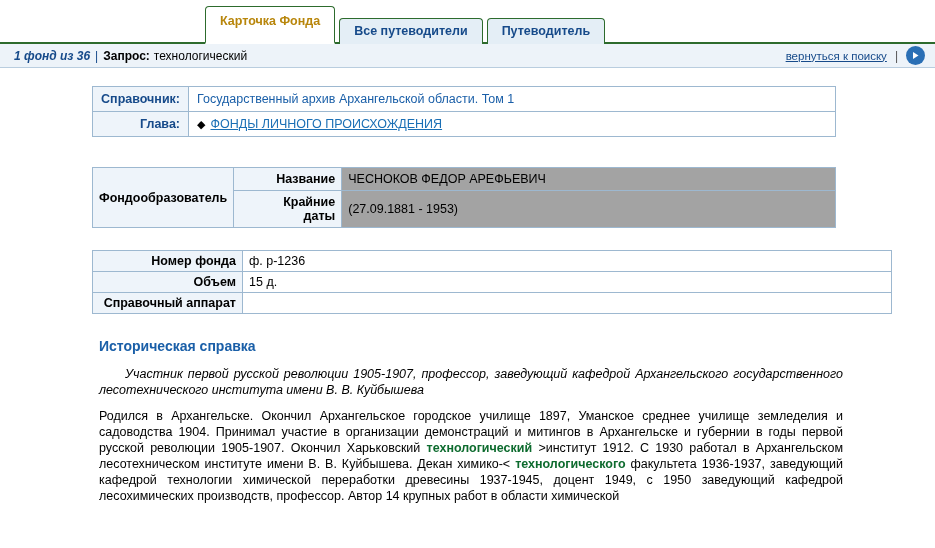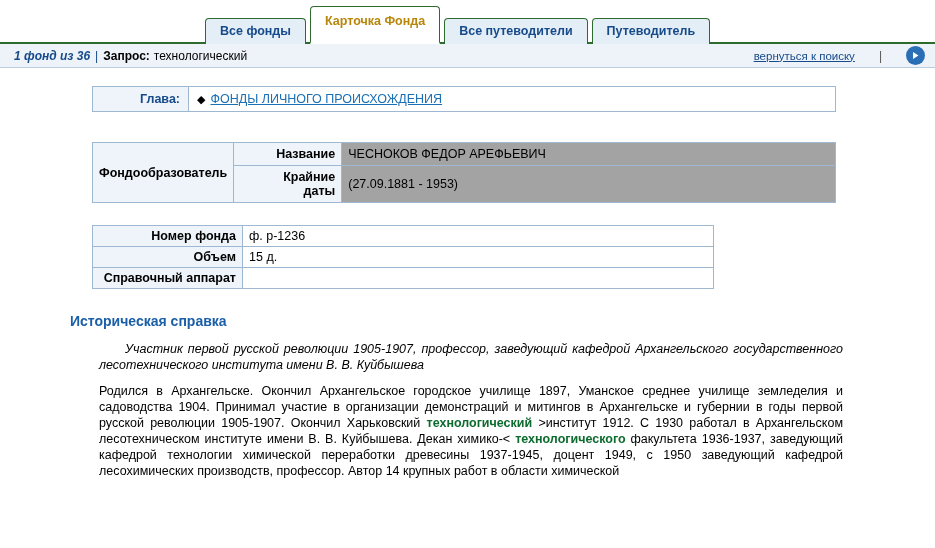--- a/index.html
+++ b/index.html
@@ -55,21 +55,21 @@
     border-bottom: 1px solid #b9cddf;
     display: flex;
     align-items: center;
     padding: 0 10px 0 14px;
     font-size: 12px;
   }
   .q-left { color: #164a8a; font-weight: bold; font-style: italic; }
   .q-sep { color: #164a8a; margin: 0 5px; }
   .q-label { color: #000; font-weight: bold; font-style: normal; }
   .q-val { color: #000; font-weight: normal; font-style: normal; }
-  .q-right { margin-left: auto; display: flex; align-items: center; gap: 24px; }
+  .q-right { margin-left: auto; display: flex; align-items: center; gap: 8px; }
   .q-back { color: #164a8a; text-decoration: underline; cursor: pointer; font-size: 11.5px; }
   .q-bar { color: #555; }
   .arrow-btn {
     width: 19px; height: 19px; border-radius: 50%;
     background: #2a6fb5;
     display: inline-flex; align-items: center; justify-content: center;
     cursor: pointer;
   }
   .arrow-btn svg { display: block; }
 
@@ -116,34 +116,34 @@
   }
   td.fnd-sub {
     width: 108px; background: #eef4fa; font-weight: bold;
     text-align: right; white-space: nowrap; vertical-align: middle;
   }
   td.fnd-val { background: #a3a3a3; }
 
   
   table.meta {
     border-collapse: collapse;
-    width: 622px;
+    width: 800px;
     margin-left: 78px;
     margin-top: 22px;
   }
   table.meta td { border: 1px solid #9db8d0; font-size: 12.5px; padding: 3px 6px; }
   td.meta-lbl {
     width: 150px; background: #eef4fa; font-weight: bold;
     text-align: right; white-space: nowrap;
   }
   td.meta-val { background: #ffffff; }
 
   
   .hist-title {
-    margin-left: 56px;
+    margin-left: 85px;
     margin-top: 24px;
     color: #1a5fa8;
     font-size: 14px;
     font-weight: bold;
   }
   .hist-body {
     margin-left: 85px;
     margin-right: 78px;
     margin-top: 12px;
     font-size: 12.5px;
@@ -152,21 +152,20 @@
   }
   .hist-body p { margin: 0 0 10px 0; }
   .hist-italic { font-style: italic; text-indent: 26px; }
   .hist-plain { text-indent: 0; }
   .hl { font-weight: bold; color: #0d6b2e; }
 </style>
 </head>
 <body>
 
 <div class="tabbar">
-  <div class="tab">Все фонды</div>
   <div class="tab active">Карточка Фонда</div>
   <div class="tab">Все путеводители</div>
   <div class="tab">Путеводитель</div>
 </div>
 
 <div class="queryline">
   <span class="q-left">1 фонд из 36</span>
   <span class="q-sep">|</span>
   <span class="q-label">Запрос:</span>
   <span class="q-val" style="margin-left:4px;">технологический</span>
@@ -178,20 +177,24 @@
           <polygon points="3,2 8.5,5.5 3,9" fill="#ffffff"></polygon>
         </svg>
     </span>
   </span>
 </div>
 
 <div class="content">
 
   <table class="box">
     <tbody>
+        <tr>
+      <td class="lbl">Справочник:</td>
+      <td class="val">Государственный архив Архангельской области. Том 1</td>
+    </tr>
     <tr>
       <td class="lbl">Глава:</td>
       <td class="val plain">
         <span class="bullet">◆</span><span class="chapter-link">ФОНДЫ ЛИЧНОГО ПРОИСХОЖДЕНИЯ</span>
       </td>
     </tr>
   </tbody>
     </table>
 
   <table class="fnd">

